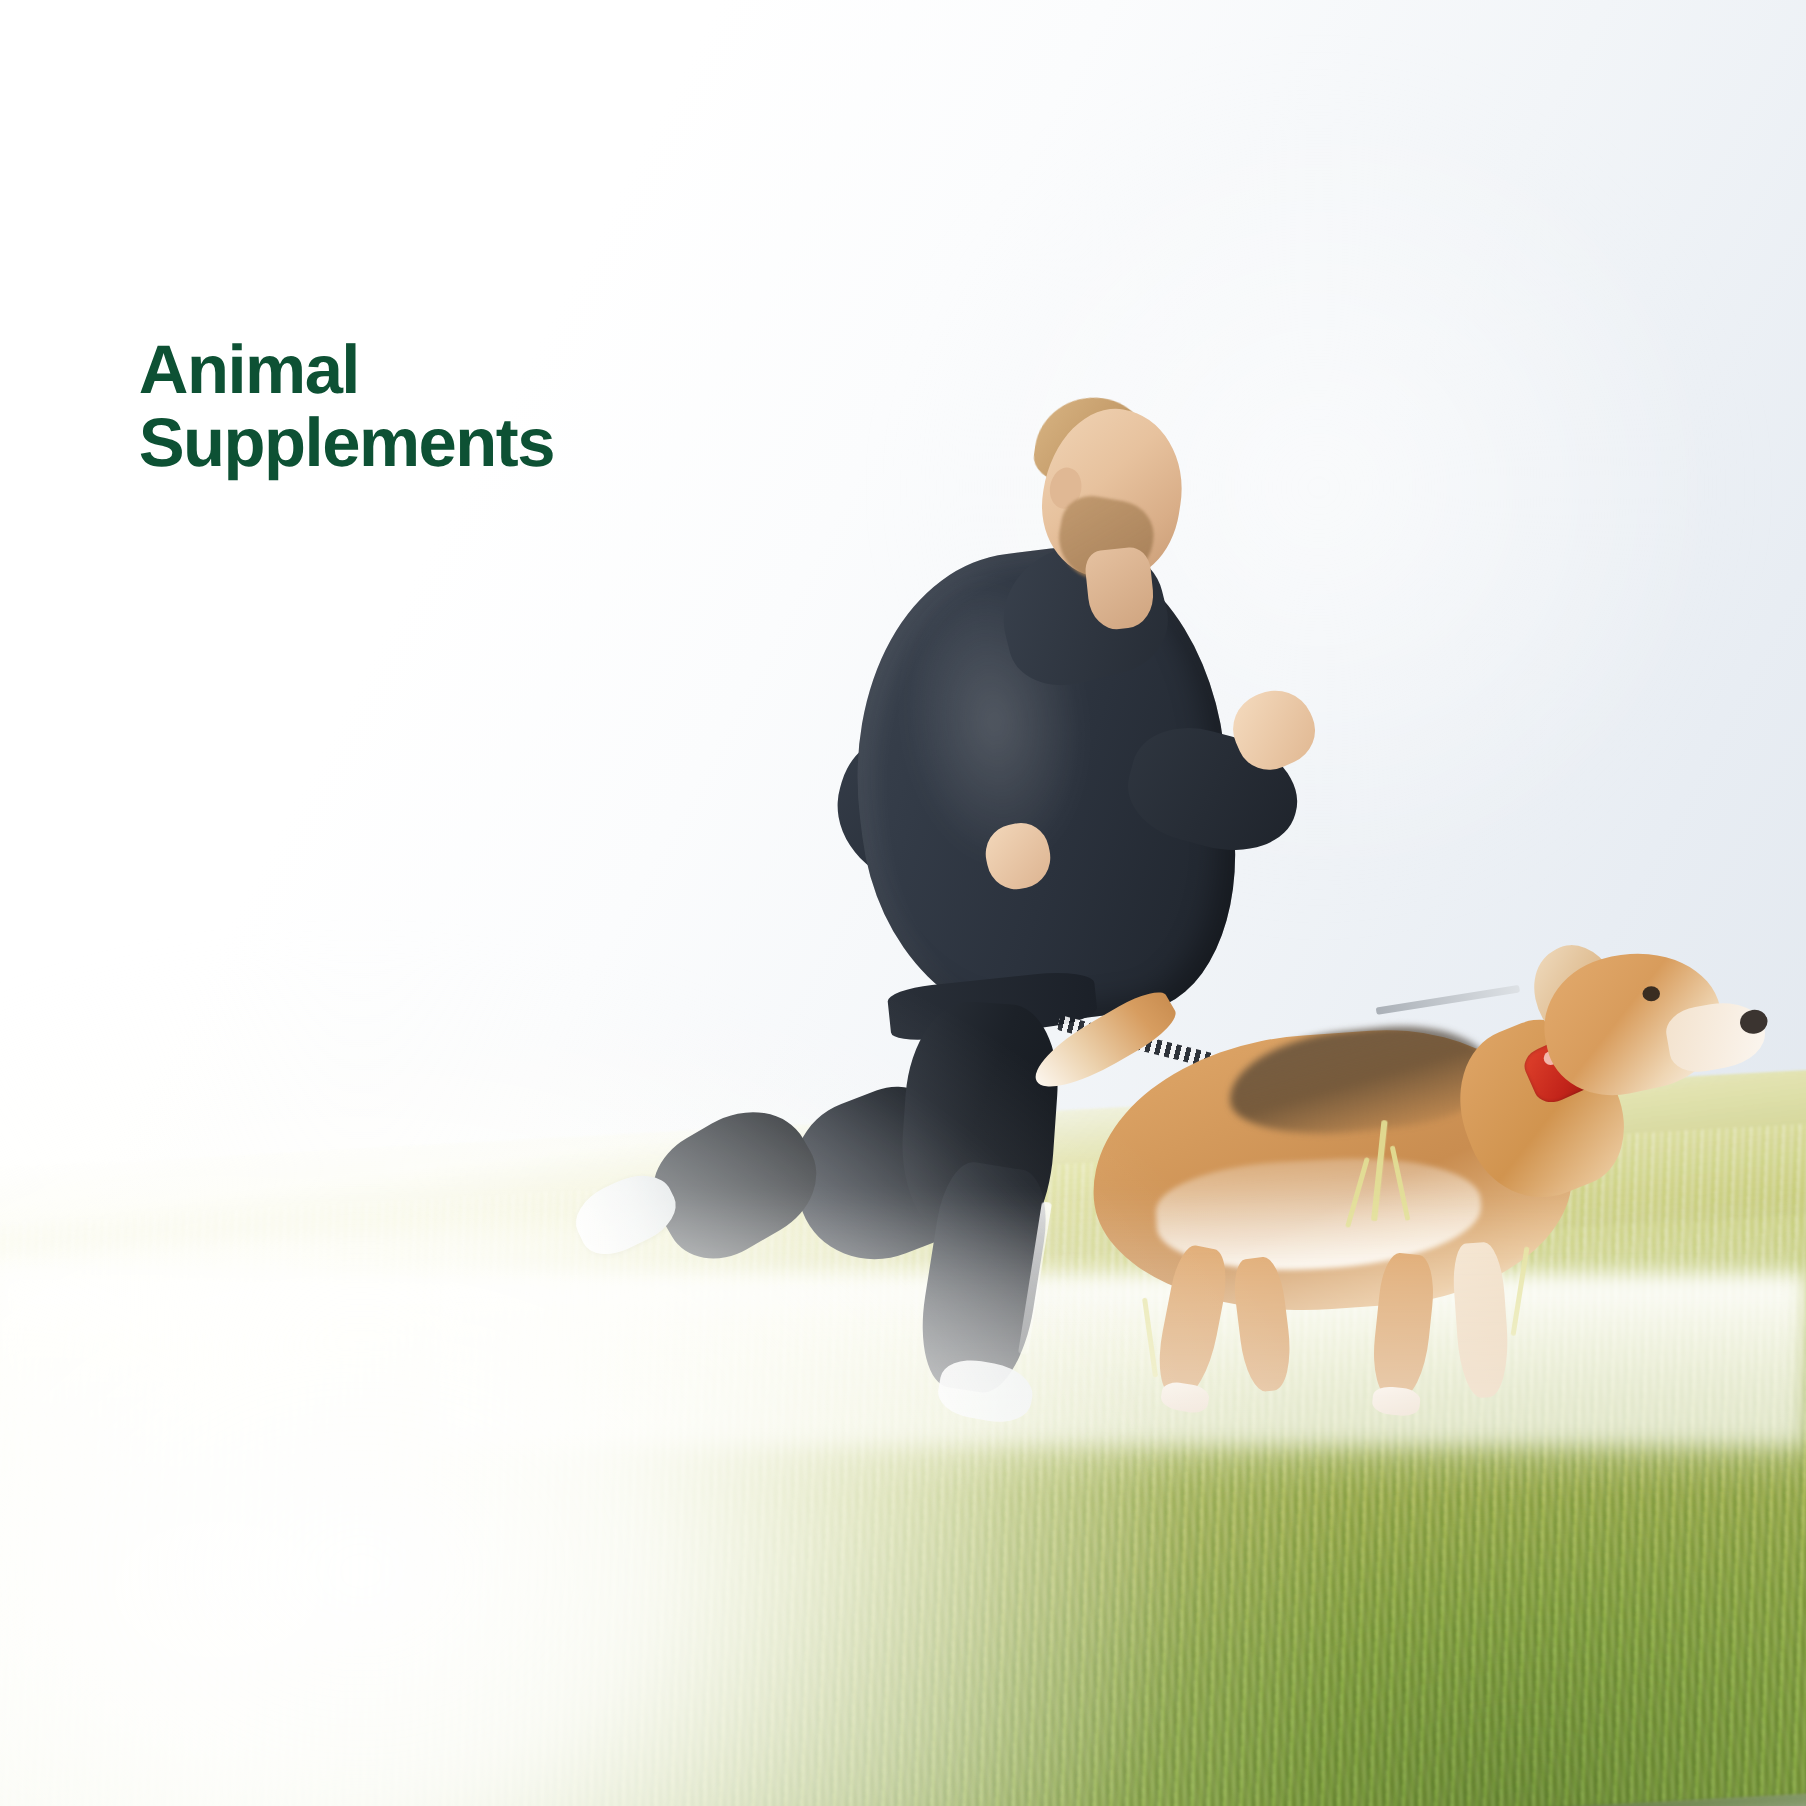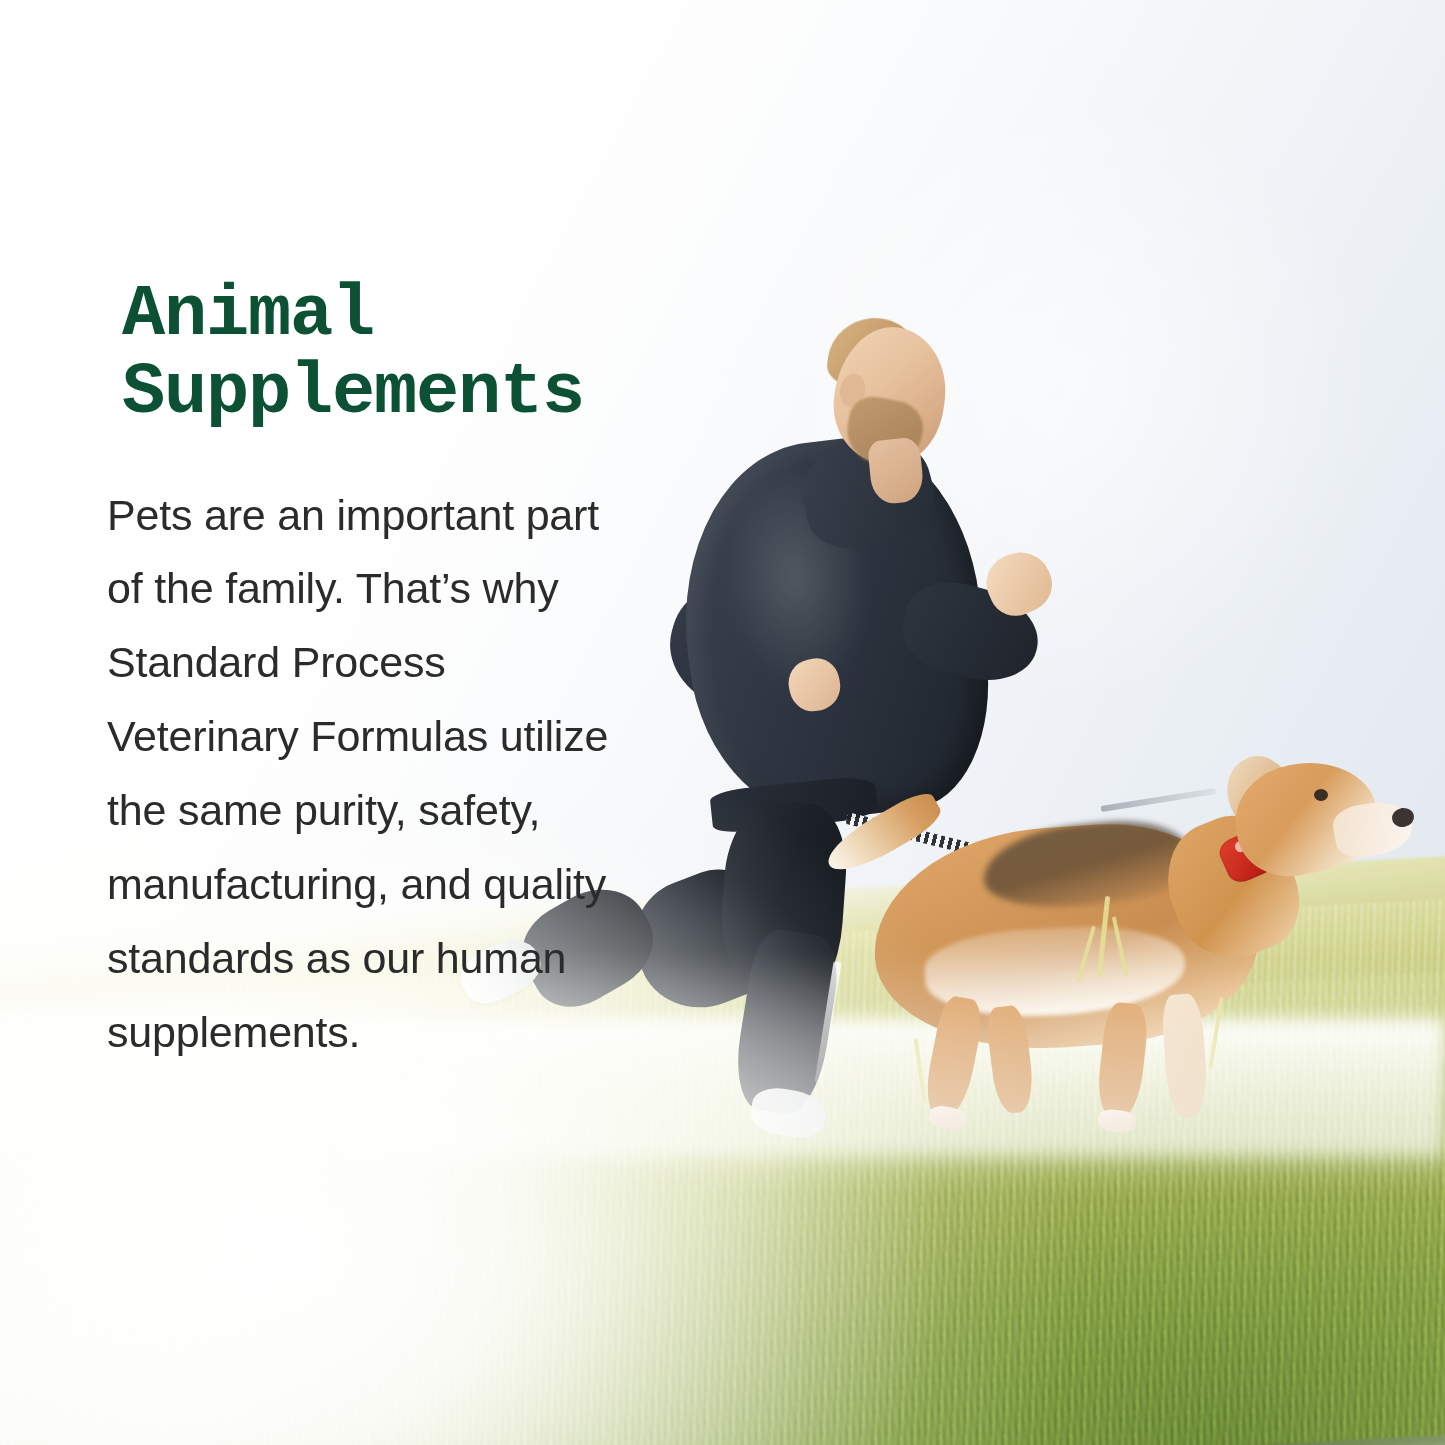--- a/index.html
+++ b/index.html
@@ -319,24 +319,24 @@
   .w2{left:77.4%;top:63.4%;width:.30%;height:4.2%;transform:rotate(-12deg);}
   .w3{left:75.0%;top:64.0%;width:.28%;height:4.0%;transform:rotate(16deg);}
   .w4{left:63.5%;top:71.8%;width:.30%;height:4.4%;transform:rotate(-8deg);}
   .w5{left:84.0%;top:69.0%;width:.30%;height:5.0%;transform:rotate(9deg);}
 
   
   .copy{
     position:absolute;left:107px;top:262px;width:580px;
   }
   .headline{
-    margin:15px;
-    font-family:Liberation Mono, monospace;
+    margin:4px;
+    font-family:Liberation Sans, sans-serif;
     font-weight:700;
-    font-size:72px;
+    font-size:55px;
     line-height:1.08;
     letter-spacing:-1.2px;
     color:#0d5134;
     white-space:pre-line;
   }
   .body-copy{
     margin:46px 0 0 0;
     font-family:"Liberation Sans", sans-serif;
     font-weight:400;
     font-size:43px;
@@ -419,16 +419,15 @@
     <div class="weed w5"></div>
 
     <div class="bottom-wash"></div>
     <div class="flare"></div>
     <div class="bloom"></div>
   </div>
 
   <div class="copy">
     <h1 class="headline">Animal
 Supplements</h1>
-    <p class="body-copy">Pets are an important part of the family. That’s why Standard Process Veterinary Formulas utilize the same purity, safety, manufacturing, and quality standards as our human supplements.</p>
   </div>
 
 </div>
 
 </body></html>

